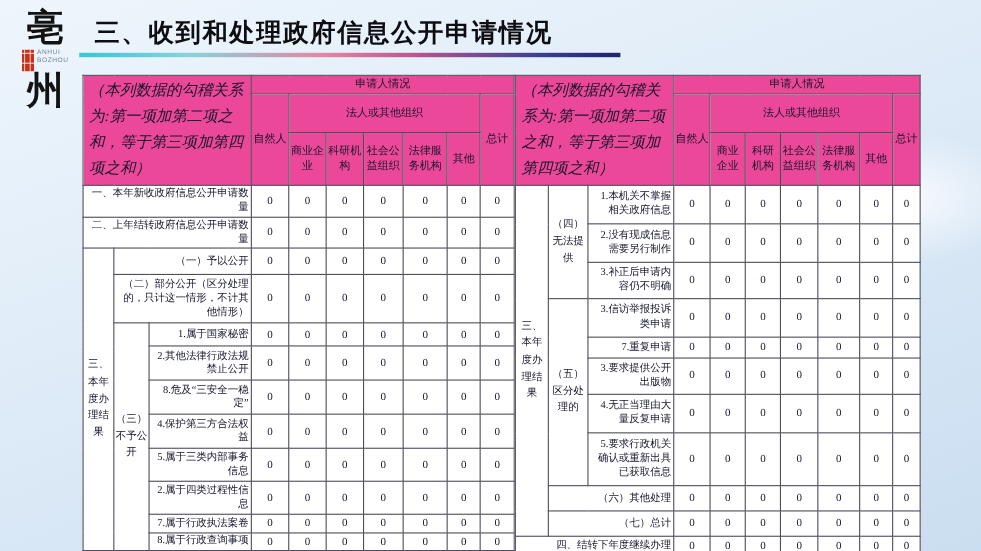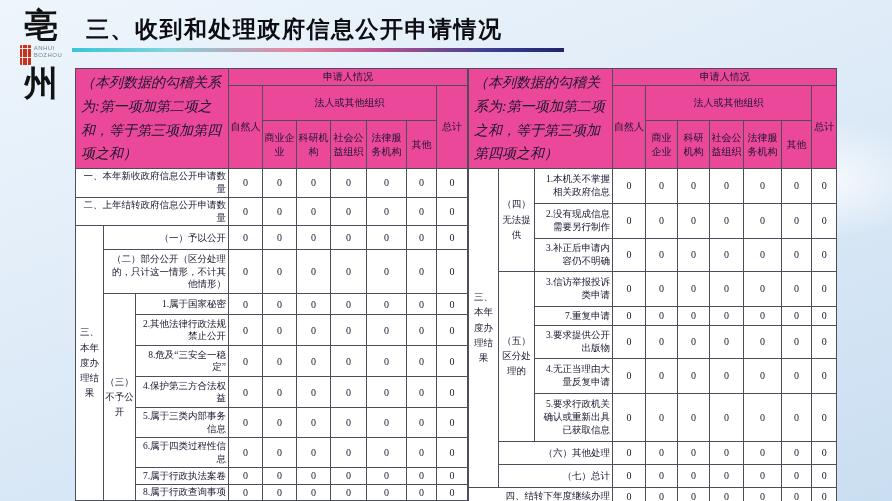--- a/index.html
+++ b/index.html
@@ -182,21 +182,21 @@
       <td class="lbl">5.属于三类内部事务信息</td>
     <td class="num">0</td>
           <td class="num">0</td>
           <td class="num">0</td>
           <td class="num">0</td>
           <td class="num">0</td>
           <td class="num">0</td>
           <td class="num">0</td>
         </tr>
     <tr style="height:30px">
-      <td class="lbl">6.属于四类过程性信息</td>
+      <td class="lbl">2.属于四类过程性信息</td>
     <td class="num">0</td>
           <td class="num">0</td>
           <td class="num">0</td>
           <td class="num">0</td>
           <td class="num">0</td>
           <td class="num">0</td>
           <td class="num">0</td>
         </tr>
     <tr style="height:16px">
       <td class="lbl">7.属于行政执法案卷</td>

